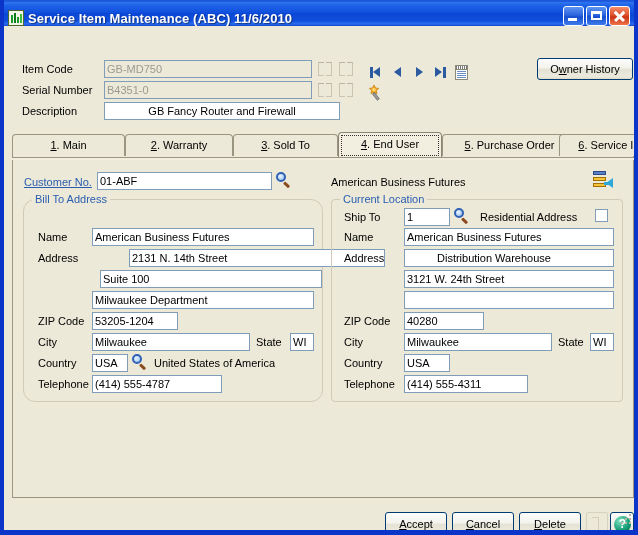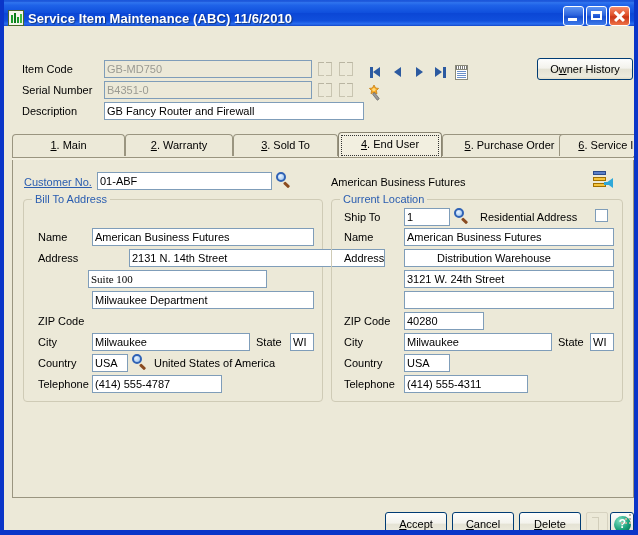--- a/index.html
+++ b/index.html
@@ -434,21 +434,21 @@
       <div class="fld disabled" style="left:100px; top:34px; width:208px;">GB-MD750</div>
       <div class="ghost-btn" style="left:313px; top:35px;"></div>
       <div class="ghost-btn" style="left:334px; top:35px;"></div>
 
       <div class="lbl" style="left:18px; top:58px;">Serial Number</div>
       <div class="fld disabled" style="left:100px; top:55px; width:208px;">B4351-0</div>
       <div class="ghost-btn" style="left:313px; top:56px;"></div>
       <div class="ghost-btn" style="left:334px; top:56px;"></div>
 
       <div class="lbl" style="left:18px; top:79px;">Description</div>
-      <div class="fld" style="left:100px; top:76px; width:260px;">GB Fancy Router and Firewall</div>
+      <div class="fld" style="left:100px; top:76px; width:236px;text-align:center;">GB Fancy Router and Firewall</div>
 
       <div class="navbtn" style="left:365px; top:38px;">
         <span class="bar" style="left:1px;"></span>
         <span class="tri left" style="left:4px;"></span>
       </div>
       <div class="navbtn" style="left:386px; top:38px;">
         <span class="tri left" style="left:4px;"></span>
       </div>
       <div class="navbtn" style="left:407px; top:38px;">
         <span class="tri right" style="left:5px;"></span>
@@ -513,32 +513,33 @@
 
       <div class="rowlbl" style="left:318px; top:20px;">American Business Futures</div>
       <div class="drill" style="left:580px; top:15px;">
         <span class="r r1"></span>
           <span class="r r2"></span>
           <span class="r r3"></span>
         <span class="arrowtail"></span>
           <span class="arrow"></span>
       </div>
 
-      <div class="group" style="left:10px; top:43px; width:300px; height:203px;">
+      <div class="group" style="left:10px; top:43px; width:300px; height:203px;border-radius:12px;">
         <span class="caption">Bill To Address</span>
 
         <div class="rowlbl" style="left:14px; top:31px;">Name</div>
         <div class="fld" style="left:68px; top:28px; width:222px;">American Business Futures</div>
 
         <div class="rowlbl" style="left:14px; top:52px;">Address</div>
         <div class="fld" style="left:68px; top:49px; width:256px;margin-left:37px;">2131 N. 14th Street</div>
-        <div class="fld" style="left:64px; top:70px; width:179px;font-family:Liberation Serif, serif;">Suite 100</div>
+        <div class="fld" style="left:76px; top:70px; width:222px;">Suite 100</div>
         <div class="fld" style="left:68px; top:91px; width:222px;">Milwaukee Department</div>
 
         <div class="rowlbl" style="left:14px; top:115px;">ZIP Code</div>
+        <div class="fld" style="left:68px; top:112px; width:86px;">53205-1204</div>
 
         <div class="rowlbl" style="left:14px; top:136px;">City</div>
         <div class="fld" style="left:68px; top:133px; width:158px;">Milwaukee</div>
         <div class="rowlbl" style="left:232px; top:136px;">State</div>
         <div class="fld" style="left:266px; top:133px; width:24px;">WI</div>
 
         <div class="rowlbl" style="left:14px; top:157px;">Country</div>
         <div class="fld" style="left:68px; top:154px; width:36px;">USA</div>
         <div class="mag" style="left:108px; top:154px;">
           <span class="glass"></span>

